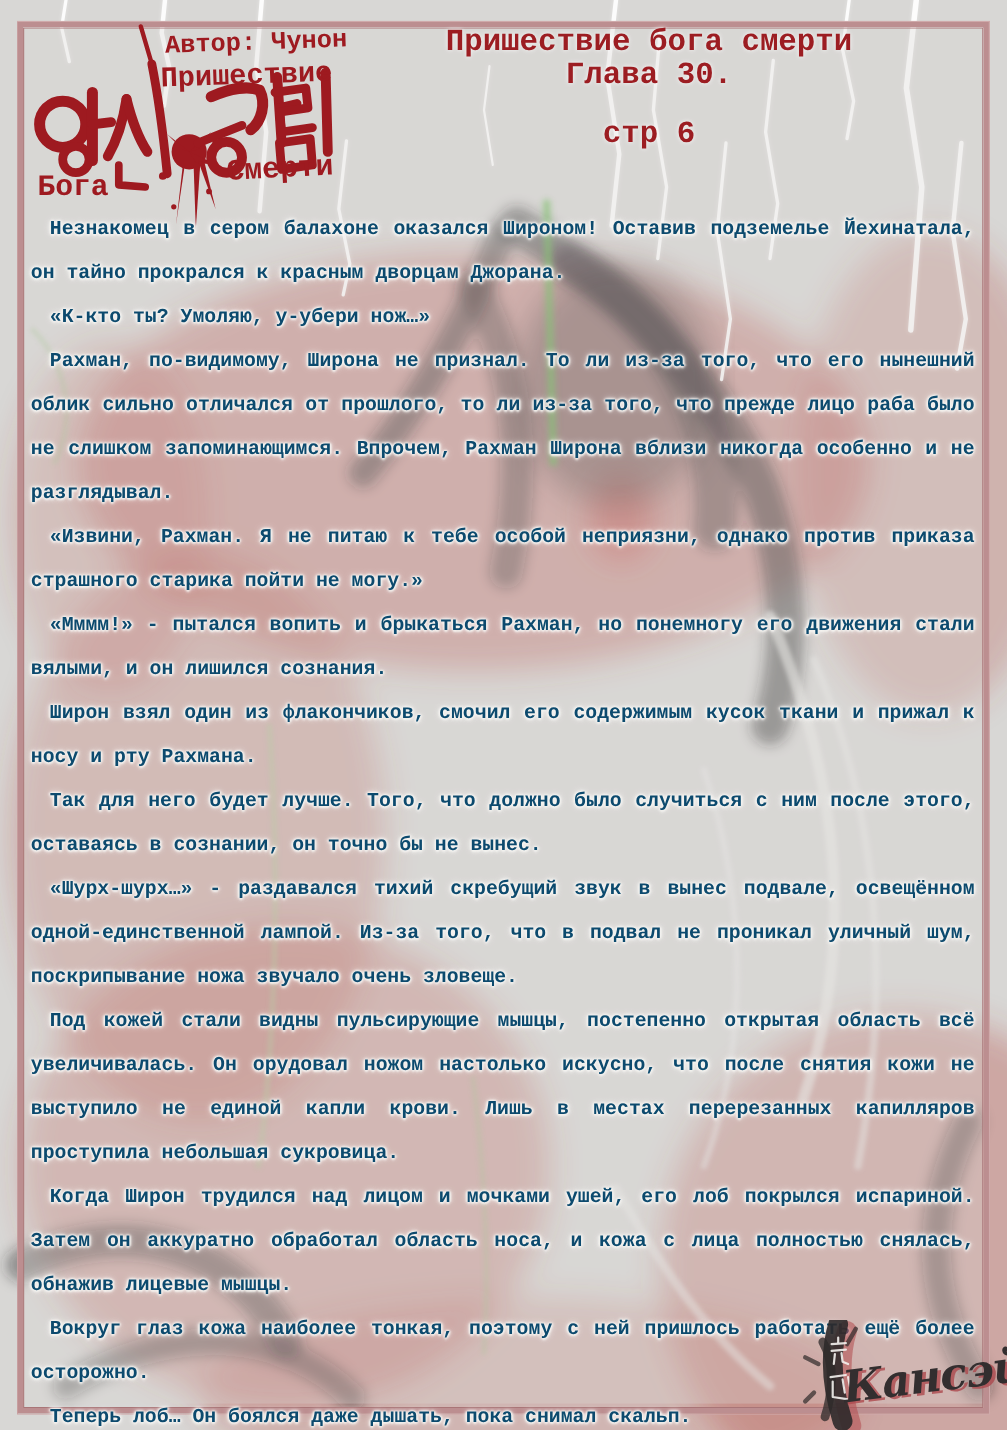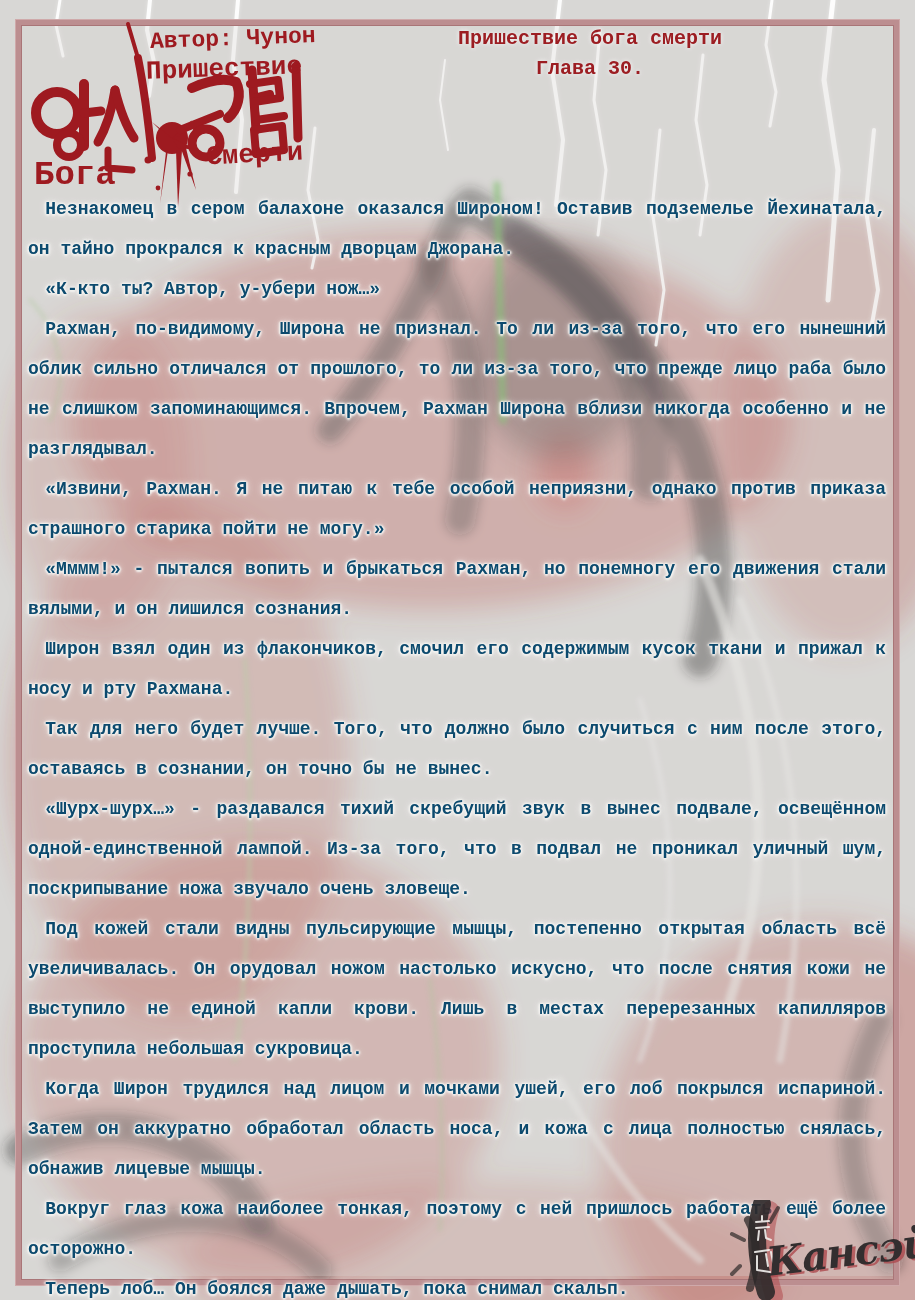--- a/index.html
+++ b/index.html
@@ -11,28 +11,28 @@
   .bg-art{position:absolute;left:0;top:0;z-index:0;}
   .frame{
     position:absolute;left:16px;top:20px;width:873px;height:1255px;z-index:2;
     border:5px solid #bc8e90;box-shadow:inset 0 0 0 1px #a97577, 0 0 0 1px #cfa9aa;
     pointer-events:none;
   }
   
   .logo{position:absolute;left:20px;top:18px;width:320px;height:195px;z-index:3;color:#9e1a20;}
   .logo-author{position:absolute;left:130px;top:8px;font-size:23px;font-weight:bold;transform:rotate(-2deg);white-space:nowrap;}
   .logo-word-top{position:absolute;left:126px;top:36px;font-size:26px;font-weight:bold;transform:rotate(-2deg);white-space:nowrap;}
-  .logo-word-left{position:absolute;left:14px;top:138px;font-size:34px;font-weight:bold;white-space:nowrap;}
+  .logo-word-left{position:absolute;left:14px;top:138px;font-size:27px;font-weight:bold;white-space:nowrap;}
   .logo-word-right{position:absolute;left:186px;top:122px;font-size:27px;font-weight:bold;transform:rotate(-3deg);white-space:nowrap;}
   .logo-hangul{position:absolute;left:0;top:0;}
   .sr{position:absolute;width:1px;height:1px;overflow:hidden;opacity:0;font-size:1px;}
   
   .title-block{
     position:absolute;left:370px;top:24px;width:440px;z-index:3;text-align:center;
-    color:#9c1d22;font-weight:bold;font-size:20px;line-height:30px;
+    color:#9c1d22;font-weight:bold;font-size:28px;line-height:30px;
     text-shadow:0 0 4px rgba(255,255,255,.85);
   }
   .title-block .page-num{margin-top:24px;}
   
   .story{
     position:absolute;left:28px;top:189px;width:858px;z-index:3;
     color:#0c4a6e;font-weight:bold;font-size:18px;line-height:40px;
     text-align:justify;
     text-shadow:-1.5px 0 2px #f4f3f0,1.5px 0 2px #f4f3f0,0 -1.5px 2px #f4f3f0,
                 0 1.5px 2px #f4f3f0,0 0 7px #ffffff;
@@ -168,25 +168,26 @@
     <span class="sr">앙신강림</span>
     <div class="logo-author">Автор: Чунон</div>
     <div class="logo-word-top">Пришествие</div>
     <div class="logo-word-left">Бога</div>
     <div class="logo-word-right">Смерти</div>
   </div>
 
   <div class="title-block">
     <div>Пришествие бога смерти</div>
     <div>Глава 30.</div>
+    <div class="page-num">стр 6</div>
   </div>
 
   <main class="story">
       <p>Незнакомец в сером балахоне оказался Широном! Оставив подземелье Йехинатала, он тайно прокрался к красным дворцам Джорана.</p>
-      <p>«К-кто ты? Автор, у-убери нож…»</p>
+      <p>«К-кто ты? Умоляю, у-убери нож…»</p>
       <p>Рахман, по-видимому, Широна не признал. То ли из-за того, что его нынешний облик сильно отличался от прошлого, то ли из-за того, что прежде лицо раба было не слишком запоминающимся. Впрочем, Рахман Широна вблизи никогда особенно и не разглядывал.</p>
       <p>«Извини, Рахман. Я не питаю к тебе особой неприязни, однако против приказа страшного старика пойти не могу.»</p>
       <p>«Мммм!» - пытался вопить и брыкаться Рахман, но понемногу его движения стали вялыми, и он лишился сознания.</p>
       <p>Широн взял один из флакончиков, смочил его содержимым кусок ткани и прижал к носу и рту Рахмана.</p>
       <p>Так для него будет лучше. Того, что должно было случиться с ним после этого, оставаясь в сознании, он точно бы не вынес.</p>
       <p>«Шурх-шурх…» - раздавался тихий скребущий звук в вынес подвале, освещённом одной-единственной лампой. Из-за того, что в подвал не проникал уличный шум, поскрипывание ножа звучало очень зловеще.</p>
       <p>Под кожей стали видны пульсирующие мышцы, постепенно открытая область всё увеличивалась. Он орудовал ножом настолько искусно, что после снятия кожи не выступило не единой капли крови. Лишь в местах перерезанных капилляров проступила небольшая сукровица.</p>
       <p>Когда Широн трудился над лицом и мочками ушей, его лоб покрылся испариной. Затем он аккуратно обработал область носа, и кожа с лица полностью снялась, обнажив лицевые мышцы.</p>
       <p>Вокруг глаз кожа наиболее тонкая, поэтому с ней пришлось работать ещё более осторожно.</p>
       <p>Теперь лоб… Он боялся даже дышать, пока снимал скальп.</p>

